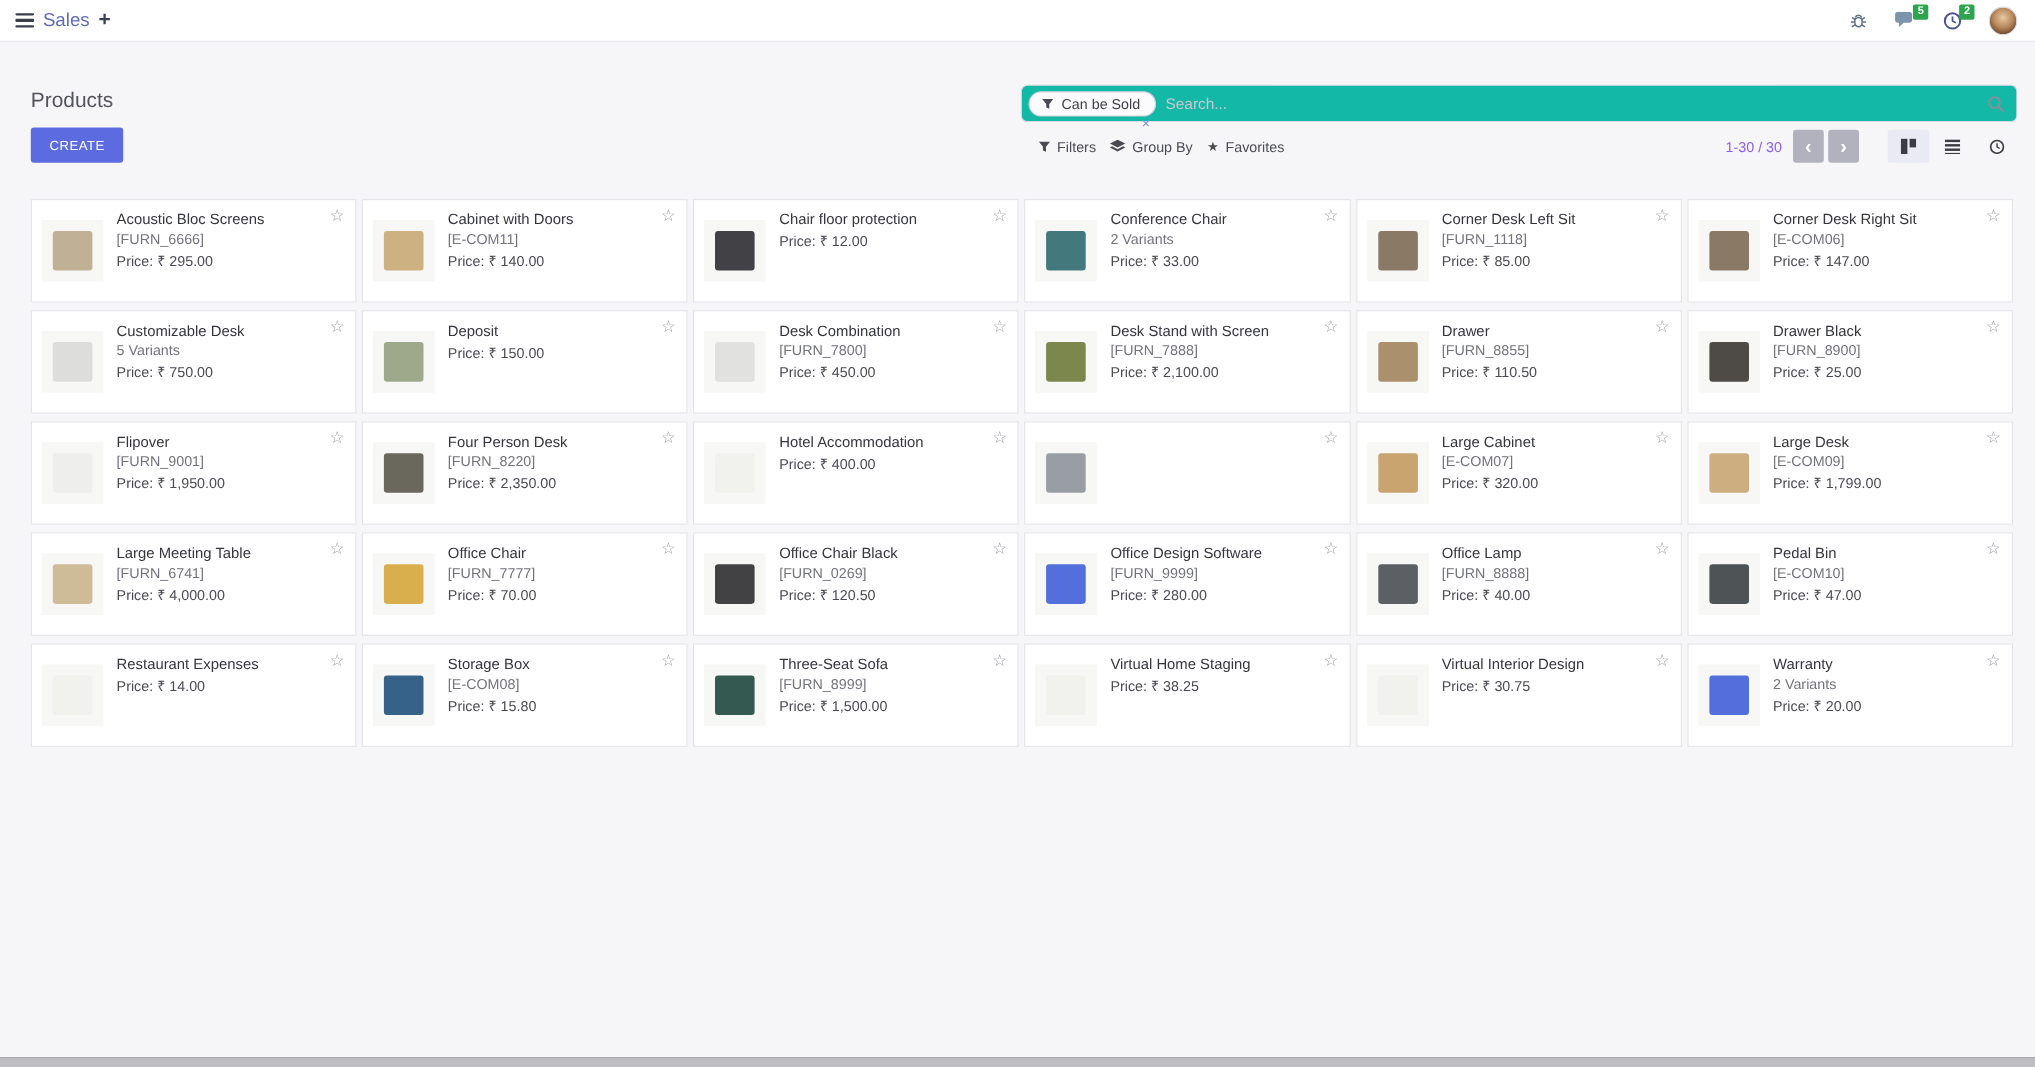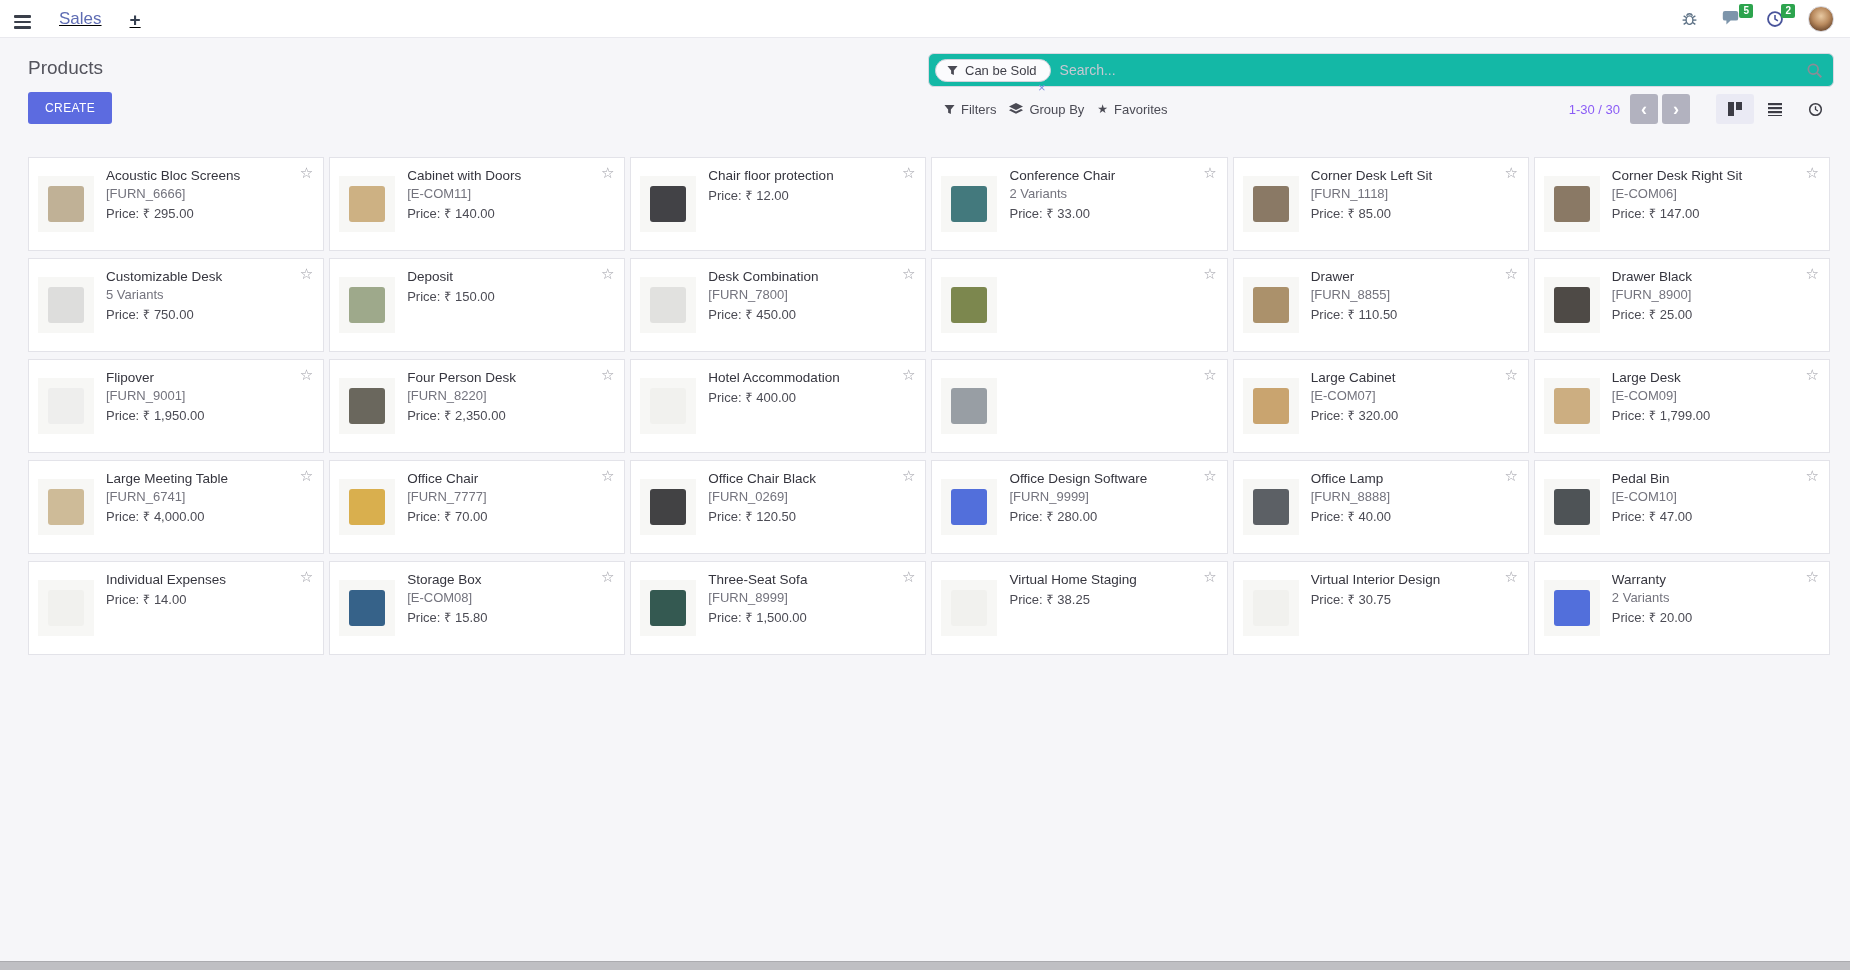--- a/index.html
+++ b/index.html
@@ -6,40 +6,40 @@
   html, body {
     width: 1850px; height: 970px; overflow: hidden;
     font-family: "Liberation Sans", sans-serif;
     background: #f6f6f9;
   }
   
   .navbar {
     height: 38px; background: #ffffff; border-bottom: 1px solid #e9e9ee;
     display: flex; align-items: center; padding: 0 16px 0 14px;
   }
-  .nav-left { display: flex; align-items: flex-end; gap: 28px; text-decoration: underline; }
+  .nav-left { display: flex; align-items: center; gap: 8px; }
   .menu-icon { display: inline-flex; flex-direction: column; gap: 3px; cursor: pointer; }
   .menu-icon i { display: block; width: 17px; height: 2.5px; background: #3a3f4a; border-radius: 1px; }
   .app-name { font-size: 17px; color: #5e6cb3; cursor: pointer; }
   .add-tab { font-size: 19px; color: #374151; font-weight: bold; cursor: pointer; line-height: 1; }
   .nav-right { margin-left: auto; display: flex; align-items: center; gap: 24px; }
   .nav-icon-wrap { position: relative; display: inline-flex; cursor: pointer; }
   .badge {
     position: absolute; top: -6px; right: -11px;
     background: #2da44e; color: #fff; font-size: 10px; font-weight: bold;
     padding: 1px 4px; border-radius: 2px; line-height: 12px;
   }
   .avatar {
     width: 26px; height: 26px; border-radius: 50%;
     background: radial-gradient(circle at 50% 38%, #e8c9a2 0%, #b98a5e 45%, #6e4a2f 80%, #4a3322 100%);
     border: 1px solid #d8d8de; cursor: pointer;
   }
   
   .content { padding: 15px 0 0 0; }
-  .control-panel { display: flex; align-items: center; padding: 0 16px 0 28px; }
+  .control-panel { display: flex; align-items: center; padding: 0 16px 0 28px; margin-top: 24px; }
   .cp-left { padding-top: 3px; }
   .breadcrumb-title { font-size: 19px; color: #53535c; margin-bottom: 13px; }
   .create-btn {
     background: #5c6be0; color: #ffffff; border: none; border-radius: 3px;
     font-size: 12px; letter-spacing: 0.4px; padding: 9px 17px; cursor: pointer;
     font-family: "Liberation Sans", sans-serif;
   }
   .cp-right { margin-left: auto; width: 906px; display: flex; flex-direction: column; }
   .search-bar {
     height: 34px; background: #14b8a6; border: 1px solid #d9d9e2; border-radius: 6px;
@@ -338,20 +338,26 @@
       <div class="p-code">[FURN_7800]</div>
 
       <div class="p-price">Price: ₹ 450.00</div>
     </div>
     <span class="card-star">☆</span>
   </div>
       <div class="kanban-card">
     <div class="thumb">
       <div class="thumb-color" style="background: rgb(110, 122, 60);"></div>
     </div>
+    <div class="card-body">
+      <div class="p-name">Desk Stand with Screen</div>
+      <div class="p-code">[FURN_7888]</div>
+
+      <div class="p-price">Price: ₹ 2,100.00</div>
+    </div>
     <span class="card-star">☆</span>
   </div>
       <div class="kanban-card">
     <div class="thumb">
       <div class="thumb-color" style="background: rgb(162, 133, 92);"></div>
     </div>
     <div class="card-body">
       <div class="p-name">Drawer</div>
       <div class="p-code">[FURN_8855]</div>
 
@@ -506,21 +512,21 @@
 
       <div class="p-price">Price: ₹ 47.00</div>
     </div>
     <span class="card-star">☆</span>
   </div>
       <div class="kanban-card">
     <div class="thumb">
       <div class="thumb-color" style="background: rgb(240, 239, 237);"></div>
     </div>
     <div class="card-body">
-      <div class="p-name">Individual Expenses</div>
+      <div class="p-name">Restaurant Expenses</div>
 
       <div class="p-price">Price: ₹ 14.00</div>
     </div>
     <span class="card-star">☆</span>
   </div>
       <div class="kanban-card">
     <div class="thumb">
       <div class="thumb-color" style="background: rgb(32, 81, 125);"></div>
     </div>
     <div class="card-body">

